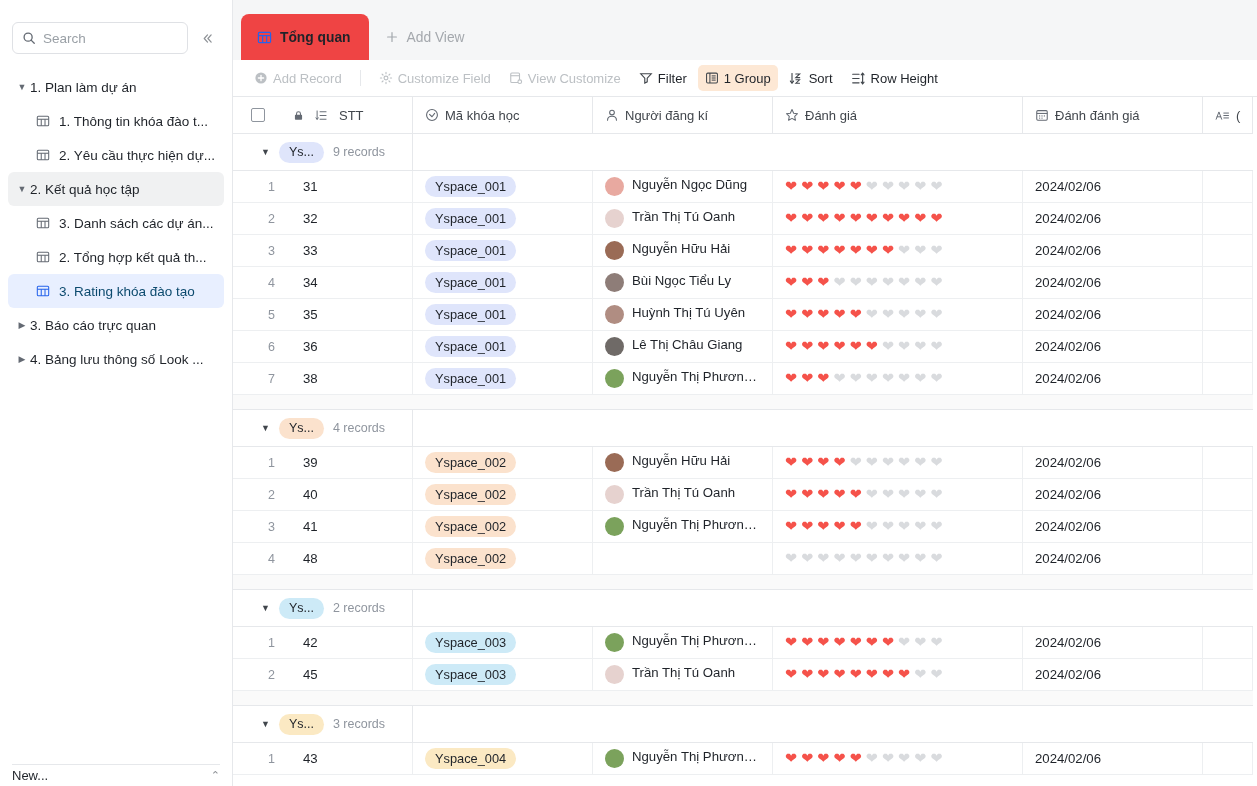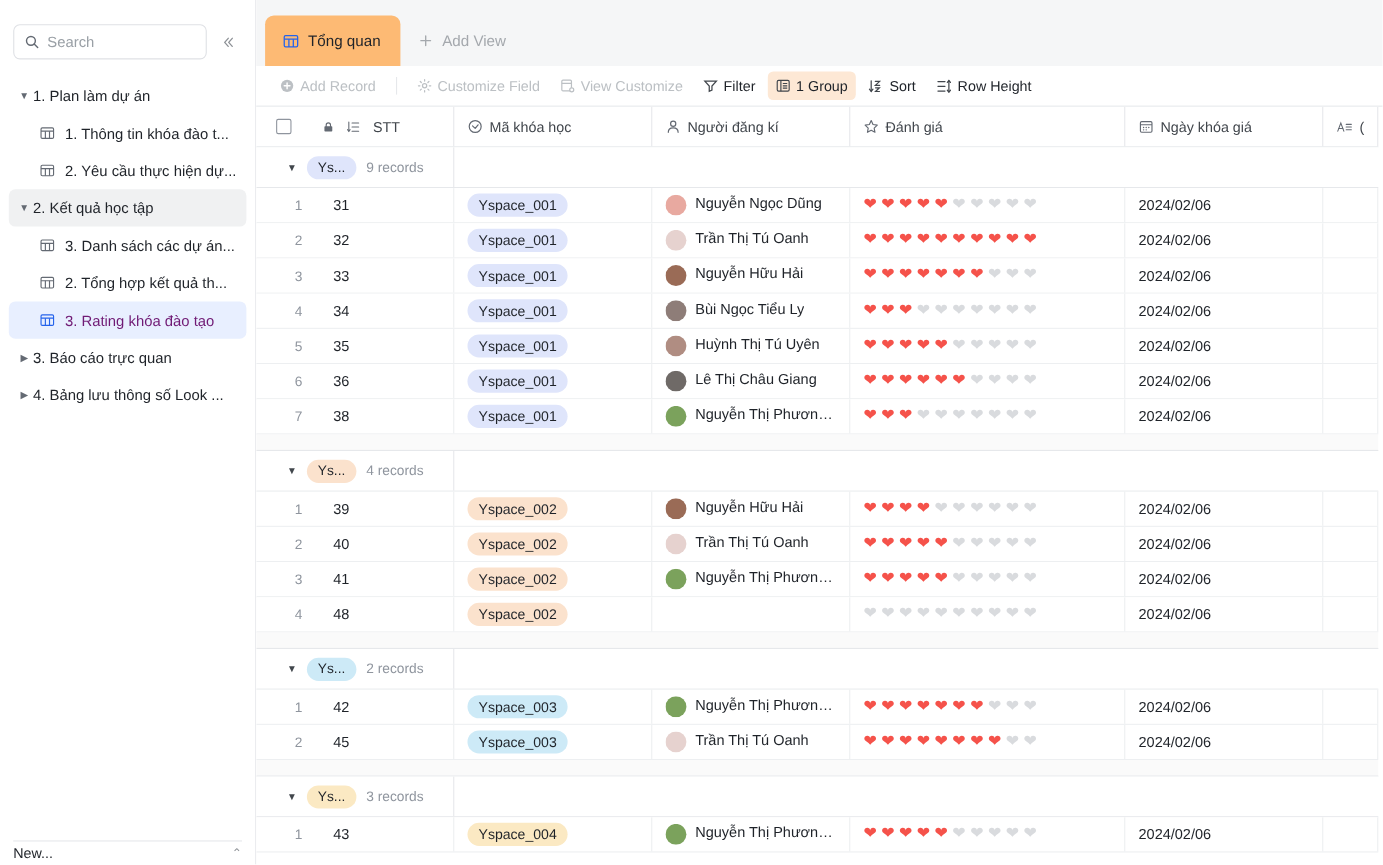--- a/index.html
+++ b/index.html
@@ -37,21 +37,21 @@
   .tree-row {
     display: flex; align-items: center;
     height: 34px; border-radius: 6px;
     padding-left: 6px; cursor: pointer;
     font-size: 13.5px; color: #1f2329;
     white-space: nowrap;
   }
   .tree-row.group { padding-left: 6px; }
   .tree-row.child { padding-left: 26px; }
   .tree-row.active-group { background: #f0f1f2; }
-  .tree-row.active-leaf { background: #e8efff; color: #701a75; text-align: center; }
+  .tree-row.active-leaf { background: #e8efff; color: #0c4a6e; text-align: center; }
   .caret {
     width: 16px; flex: 0 0 16px; display: inline-flex;
     align-items: center; justify-content: center;
     color: #646a73; font-size: 9px;
   }
   .tbl-icon {
     width: 18px; flex: 0 0 18px; margin-right: 7px;
     display: inline-flex; align-items: center; justify-content: center;
   }
   .tree-label { overflow: hidden; text-overflow: ellipsis; }
@@ -69,21 +69,21 @@
   .tabbar {
     height: 60px; background: #f5f6f7;
     display: flex; align-items: flex-end; padding-left: 8px;
     flex: 0 0 60px;
   }
   .tab {
     height: 46px; display: flex; align-items: center; gap: 8px;
     padding: 0 18px 0 16px; font-size: 13.8px;
     border-radius: 8px 8px 0 0; cursor: pointer; color: #1f2329;
   }
-  .tab.active { background: #fdba74; font-weight: 400; }
+  .tab.active { background: #ef4444; font-weight: 700; }
   .tab.add { color: #a4a8ad; }
   .tab.add .plus { font-size: 15px; color: #a4a8ad; }
 
   .toolbar {
     height: 36px; flex: 0 0 36px;
     display: flex; align-items: center; gap: 4px;
     padding: 0 8px 0 14px; background: #fff;
     font-size: 13px;
   }
   .tb-item {
@@ -432,21 +432,21 @@
               <svg width="14" height="14" viewBox="0 0 16 16" fill="none" stroke="#646a73" stroke-width="1.2">
                 <rect x="2" y="3" width="12" height="11" rx="1.3"></rect>
                   <line x1="2" y1="6.2" x2="14" y2="6.2"></line>
                 <circle cx="5.3" cy="9" r=".75" fill="#646a73" stroke="none"></circle>
                   <circle cx="8" cy="9" r=".75" fill="#646a73" stroke="none"></circle>
                   <circle cx="10.7" cy="9" r=".75" fill="#646a73" stroke="none"></circle>
                 <circle cx="5.3" cy="11.5" r=".75" fill="#646a73" stroke="none"></circle>
                   <circle cx="8" cy="11.5" r=".75" fill="#646a73" stroke="none"></circle>
               </svg>
             </span>
-            <span>Ngày khóa giá</span>
+            <span>Đánh đánh giá</span>
           </div>
           <div class="hcell c-last">
             <span class="ico">
               <svg width="15" height="13" viewBox="0 0 18 16" fill="none" stroke="#646a73" stroke-width="1.2" stroke-linecap="round">
                 <path d="M1.2 12.6L4.6 3.6l3.4 9"></path>
                   <line x1="2.4" y1="9.6" x2="6.8" y2="9.6"></line>
                 <line x1="10.6" y1="5" x2="16.4" y2="5"></line>
                   <line x1="10.6" y1="8" x2="16.4" y2="8"></line>
                   <line x1="10.6" y1="11" x2="16.4" y2="11"></line>
               </svg>

